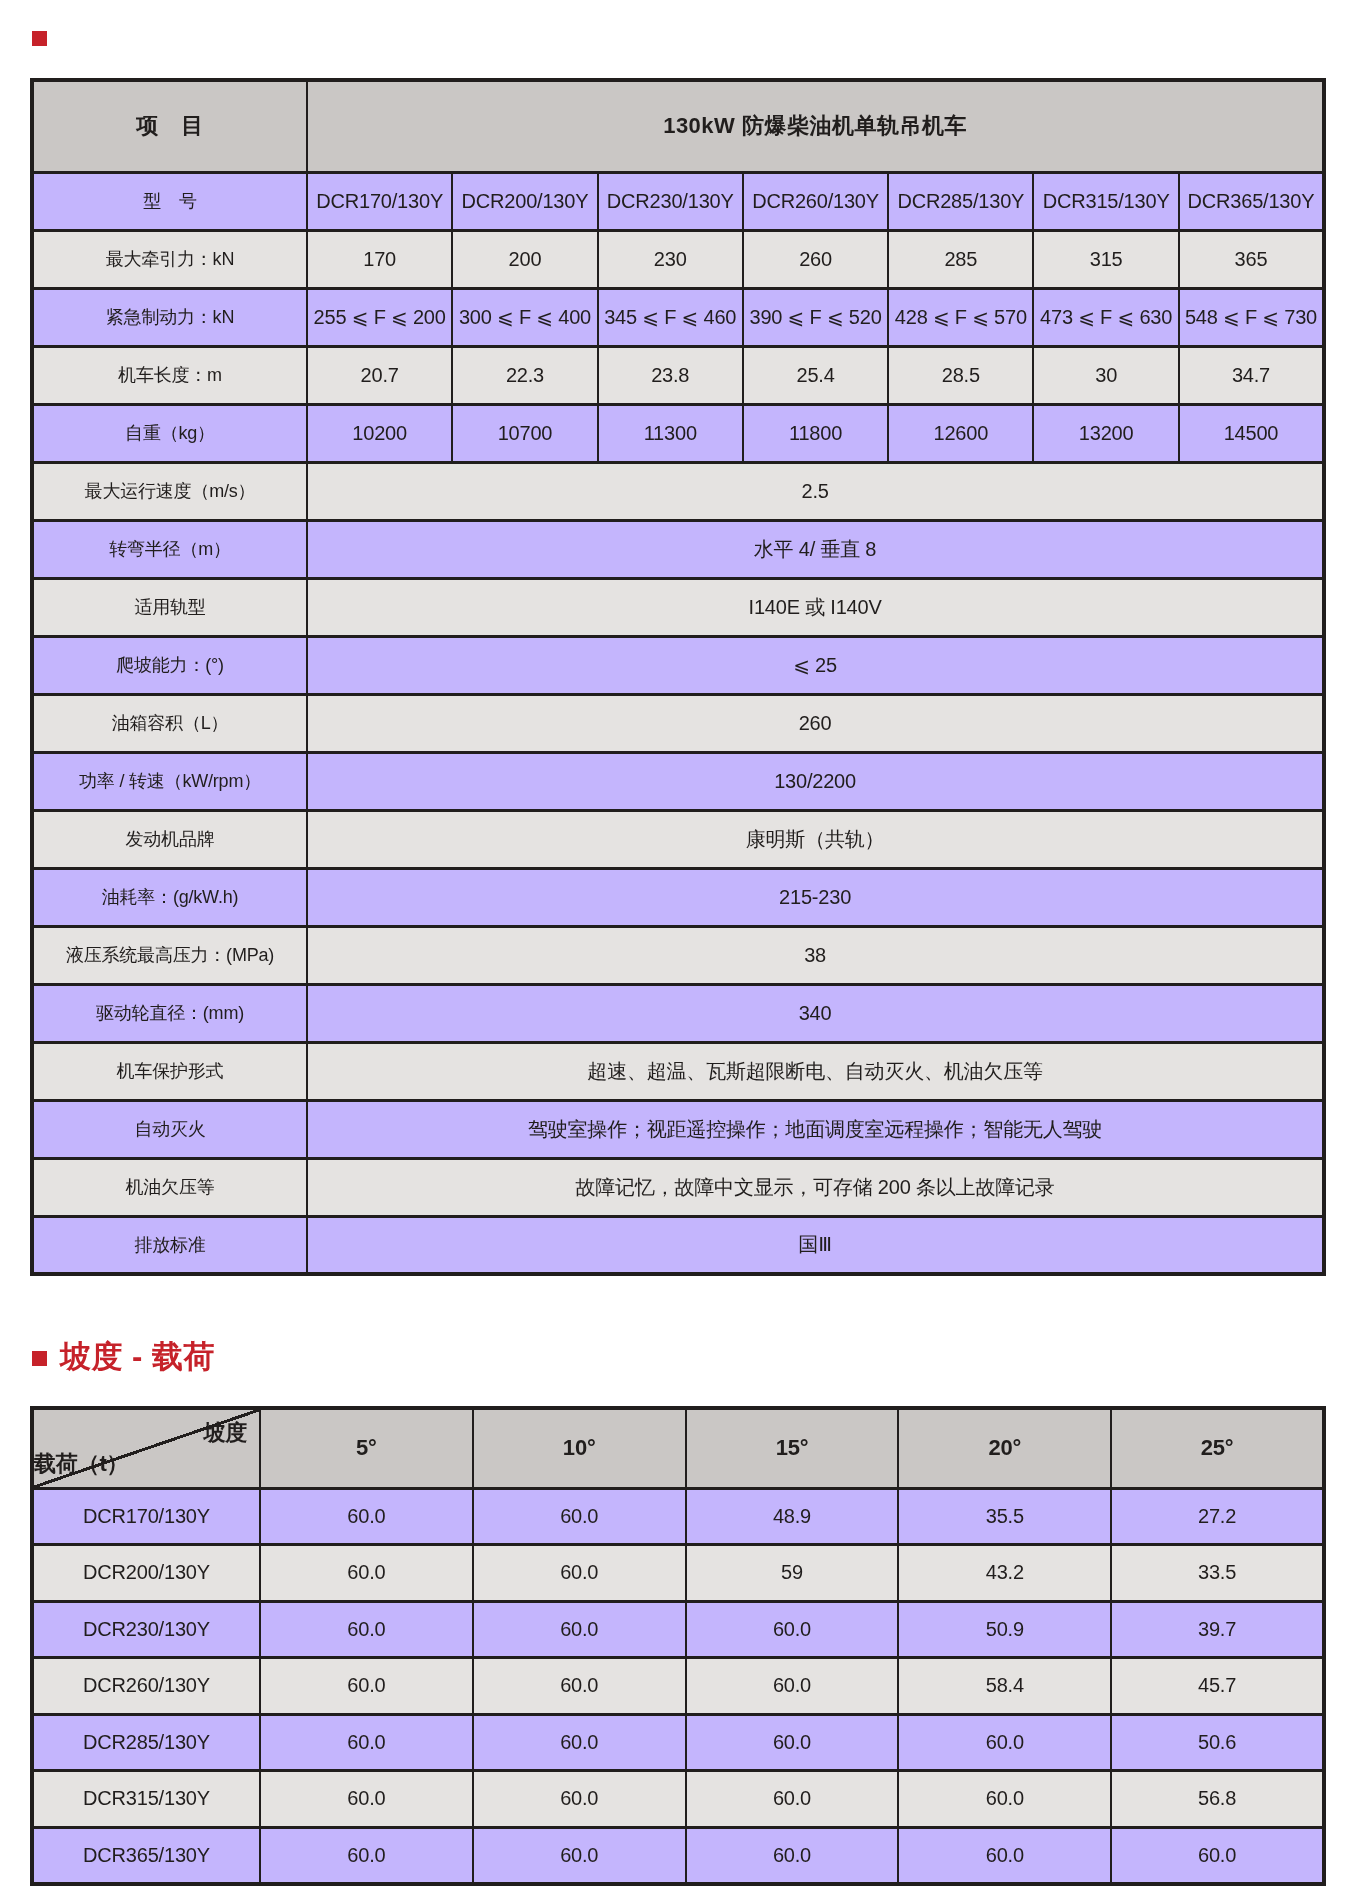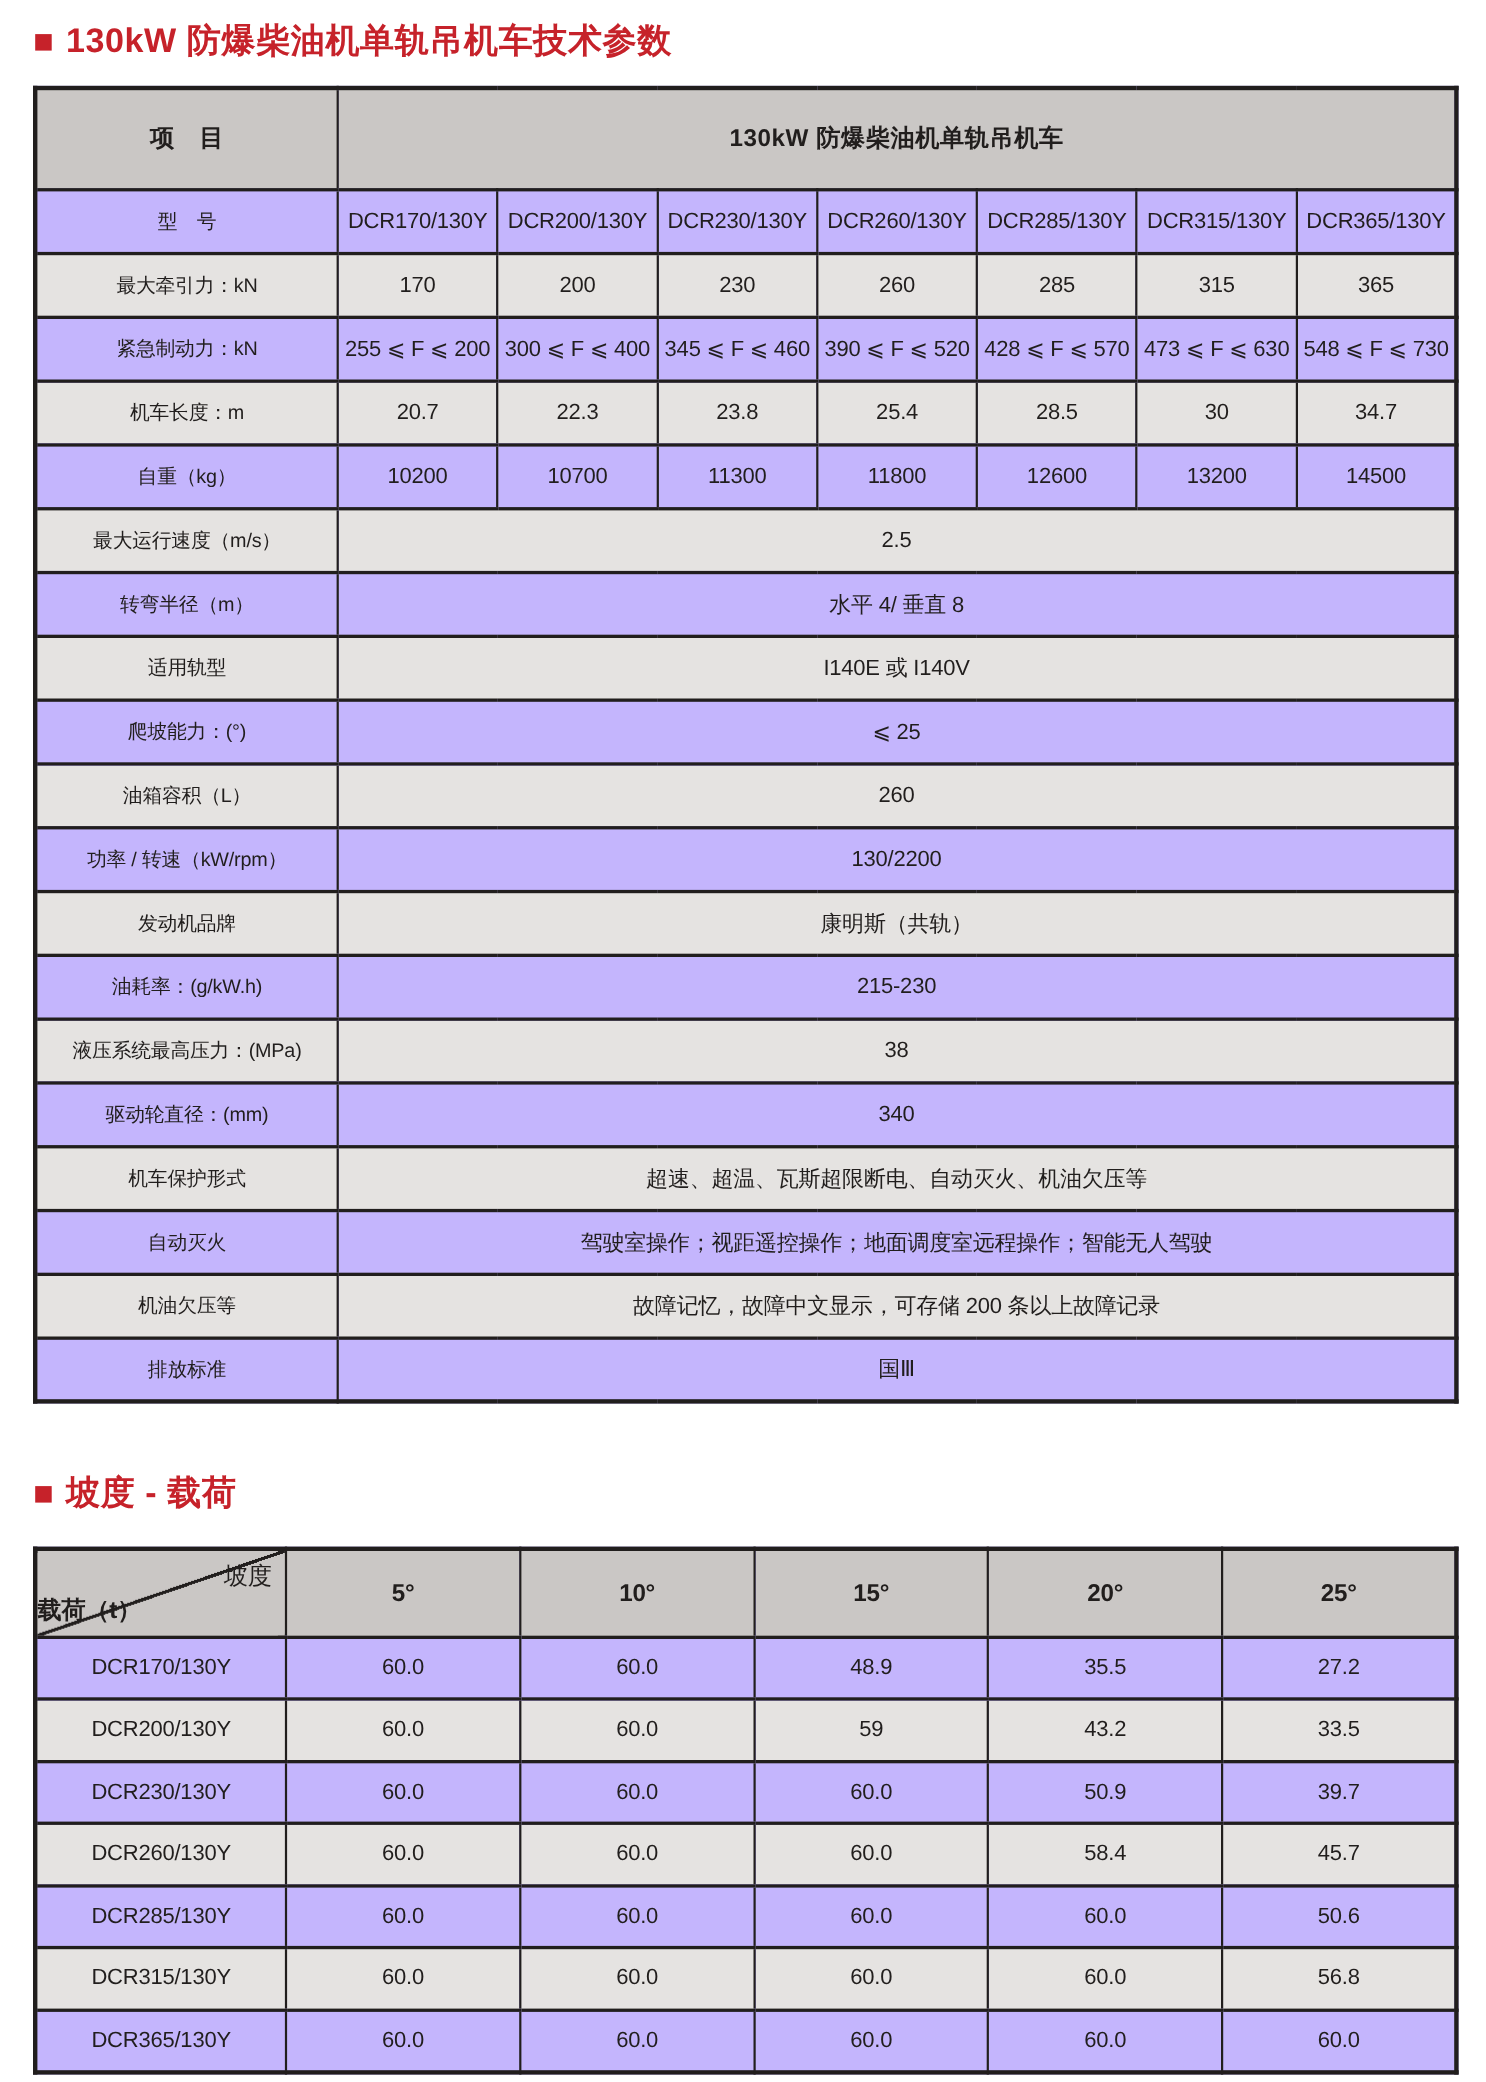--- a/index.html
+++ b/index.html
@@ -50,31 +50,30 @@
   #slope-table tr.header-row td{font-weight:bold;font-size:22px;}
   .title-gap{height:58px;}
   .corner-cell{
     position:relative;padding:0;
     background-image:linear-gradient(to bottom right,
       transparent calc(50% - 1.5px),
       var(--border) calc(50% - 1.5px),
       var(--border) calc(50% + 1.5px),
       transparent calc(50% + 1.5px));
   }
-  .corner-top{position:absolute;top:8px;right:12px;font-weight:normal;font-size:22px;}
+  .corner-top{position:absolute;top:8px;right:12px;font-weight:bold;font-size:22px;}
   .corner-bottom{position:absolute;bottom:8px;left:0;font-weight:bold;font-size:22px;}
 </style>
 </head>
 <body>
 
 <div class="page">
 
   <div class="section-title">
     <span class="bullet"></span>
-    <span>130kW 防爆柴油机单轨吊机车技术参数</span>
   </div>
 
   <table id="specs-table">
     <colgroup>
       <col style="width:275px">
       <col span="7" style="width:145.3px">
     </colgroup>
     <tbody id="specs-tbody">
         <tr class="header-row">
           <td class="label-cell">项　目</td>

